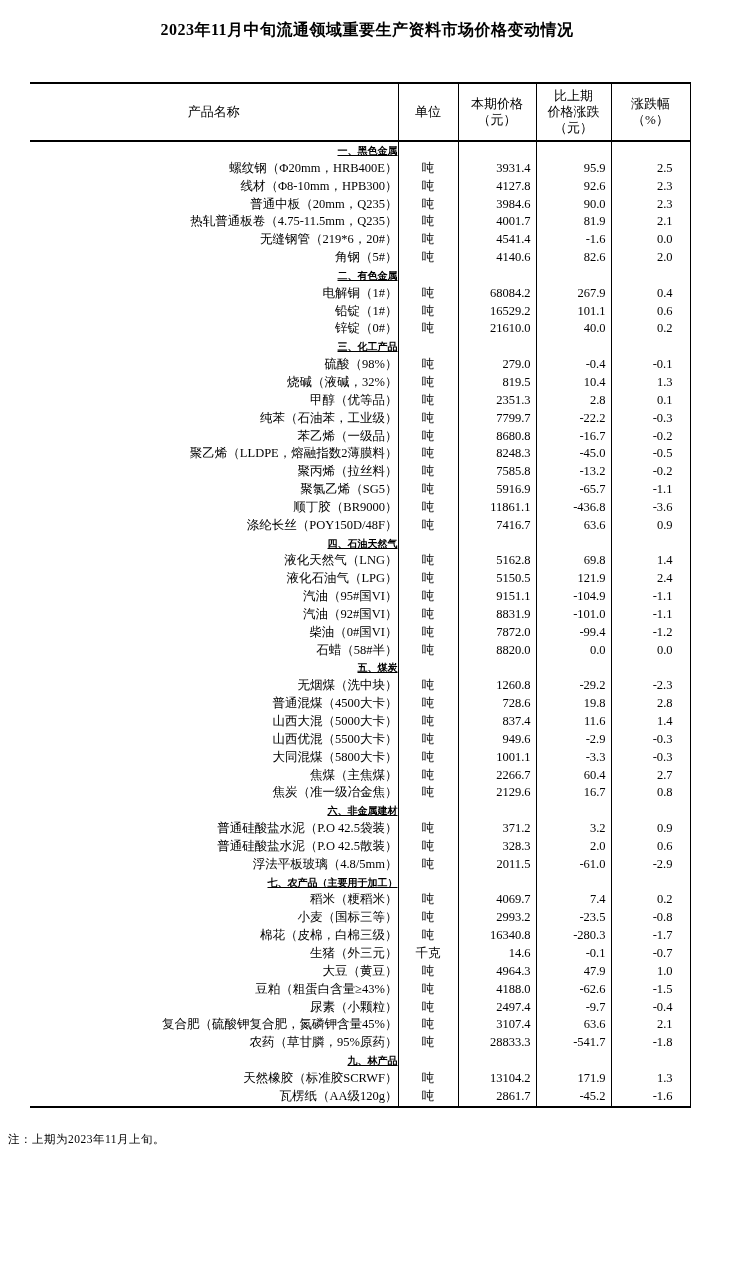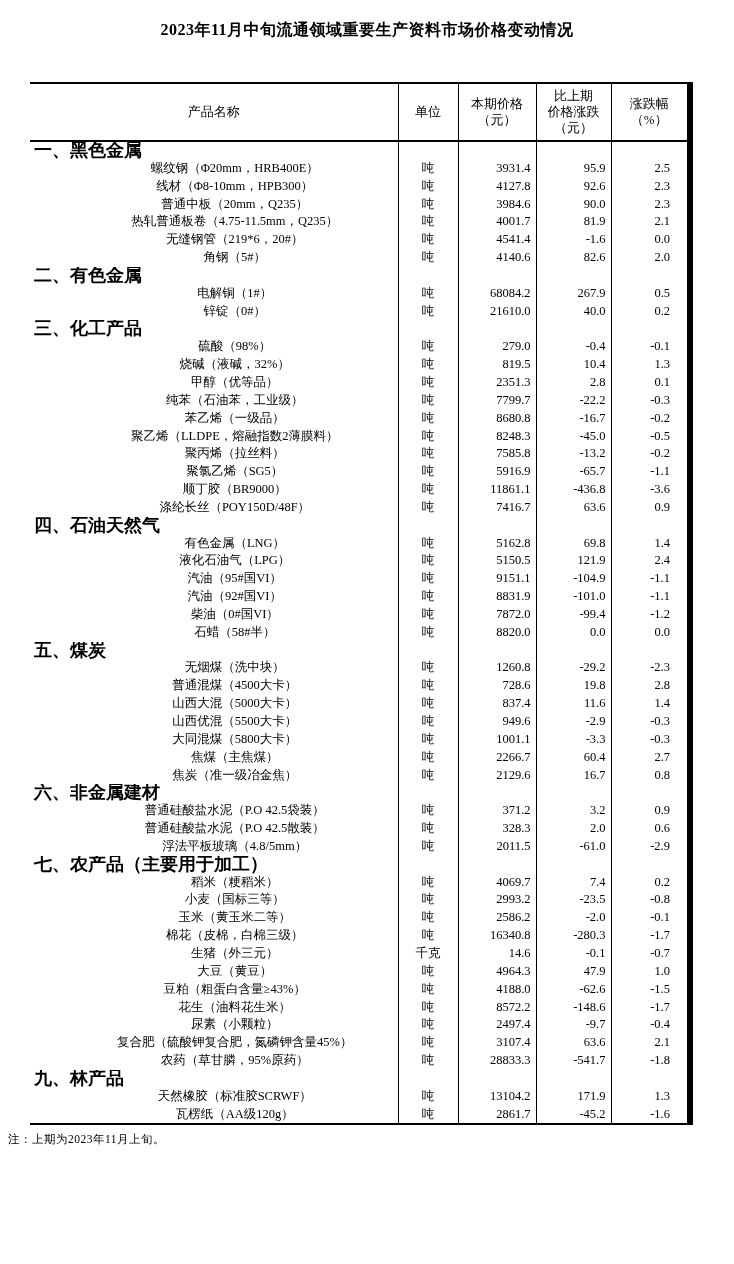--- a/index.html
+++ b/index.html
@@ -53,32 +53,32 @@
     font-size: 13px;
     text-align: center;
     vertical-align: middle;
     white-space: pre-line;
     height: 52px;
     line-height: 16px;
     border-bottom: 2px solid #000;
     padding: 2px 0;
   }
   thead th.bl, tbody td.bl { border-left: 1px solid #000; }
-  thead th.br, tbody td.br { border-right: 6px solid #000000; }
+  thead th.br, tbody td.br { border-right: 1px solid #000000; }
 
   tbody td {
     font-size: 12.5px;
     height: 17.85px;
     line-height: 17.85px;
     padding: 0;
     white-space: nowrap;
     overflow: hidden;
   }
-  td.name      { text-align: center; padding-left: 42px; }
-  td.sec-name  { text-align: left; padding-left: 4px; font-weight: bold; font-size: 18px; }
+  td.name      { text-align: right; padding-left: 42px; }
+  td.sec-name  { text-align: right; padding-left: 4px; font-weight: bold; font-size: 10px; text-decoration: underline; }
   td.unit      { text-align: center; }
   td.num       { text-align: right; padding-right: 5px; }
   td.pct       { text-align: right; padding-right: 17px; }
 
   .footnote {
     position: absolute;
     left: 8px;
     top: 1132px;
     font-size: 11.5px;
     letter-spacing: 0.5px;
@@ -168,21 +168,28 @@
             <td class="bl unit"></td>
             <td class="bl num"></td>
             <td class="bl num"></td>
             <td class="bl br pct"></td>
           </tr>
           <tr>
             <td class="name">电解铜（1#）</td>
             <td class="bl unit">吨</td>
             <td class="bl num">68084.2</td>
             <td class="bl num">267.9</td>
-            <td class="bl br pct">0.5</td>
+            <td class="bl br pct">0.4</td>
+          </tr>
+          <tr>
+            <td class="name">铅锭（1#）</td>
+            <td class="bl unit">吨</td>
+            <td class="bl num">16529.2</td>
+            <td class="bl num">101.1</td>
+            <td class="bl br pct">0.6</td>
           </tr>
           <tr>
             <td class="name">锌锭（0#）</td>
             <td class="bl unit">吨</td>
             <td class="bl num">21610.0</td>
             <td class="bl num">40.0</td>
             <td class="bl br pct">0.2</td>
           </tr>
           <tr>
             <td class="sec-name">三、化工产品</td>
@@ -262,21 +269,21 @@
             <td class="bl br pct">0.9</td>
           </tr>
           <tr>
             <td class="sec-name">四、石油天然气</td>
             <td class="bl unit"></td>
             <td class="bl num"></td>
             <td class="bl num"></td>
             <td class="bl br pct"></td>
           </tr>
           <tr>
-            <td class="name">有色金属（LNG）</td>
+            <td class="name">液化天然气（LNG）</td>
             <td class="bl unit">吨</td>
             <td class="bl num">5162.8</td>
             <td class="bl num">69.8</td>
             <td class="bl br pct">1.4</td>
           </tr>
           <tr>
             <td class="name">液化石油气（LPG）</td>
             <td class="bl unit">吨</td>
             <td class="bl num">5150.5</td>
             <td class="bl num">121.9</td>
@@ -407,27 +414,20 @@
             <td class="bl num">4069.7</td>
             <td class="bl num">7.4</td>
             <td class="bl br pct">0.2</td>
           </tr>
           <tr>
             <td class="name">小麦（国标三等）</td>
             <td class="bl unit">吨</td>
             <td class="bl num">2993.2</td>
             <td class="bl num">-23.5</td>
             <td class="bl br pct">-0.8</td>
-          </tr>
-          <tr>
-            <td class="name">玉米（黄玉米二等）</td>
-            <td class="bl unit">吨</td>
-            <td class="bl num">2586.2</td>
-            <td class="bl num">-2.0</td>
-            <td class="bl br pct">-0.1</td>
           </tr>
           <tr>
             <td class="name">棉花（皮棉，白棉三级）</td>
             <td class="bl unit">吨</td>
             <td class="bl num">16340.8</td>
             <td class="bl num">-280.3</td>
             <td class="bl br pct">-1.7</td>
           </tr>
           <tr>
             <td class="name">生猪（外三元）</td>
@@ -444,27 +444,20 @@
             <td class="bl br pct">1.0</td>
           </tr>
           <tr>
             <td class="name">豆粕（粗蛋白含量≥43%）</td>
             <td class="bl unit">吨</td>
             <td class="bl num">4188.0</td>
             <td class="bl num">-62.6</td>
             <td class="bl br pct">-1.5</td>
           </tr>
           <tr>
-            <td class="name">花生（油料花生米）</td>
-            <td class="bl unit">吨</td>
-            <td class="bl num">8572.2</td>
-            <td class="bl num">-148.6</td>
-            <td class="bl br pct">-1.7</td>
-          </tr>
-          <tr>
             <td class="name">尿素（小颗粒）</td>
             <td class="bl unit">吨</td>
             <td class="bl num">2497.4</td>
             <td class="bl num">-9.7</td>
             <td class="bl br pct">-0.4</td>
           </tr>
           <tr>
             <td class="name">复合肥（硫酸钾复合肥，氮磷钾含量45%）</td>
             <td class="bl unit">吨</td>
             <td class="bl num">3107.4</td>

